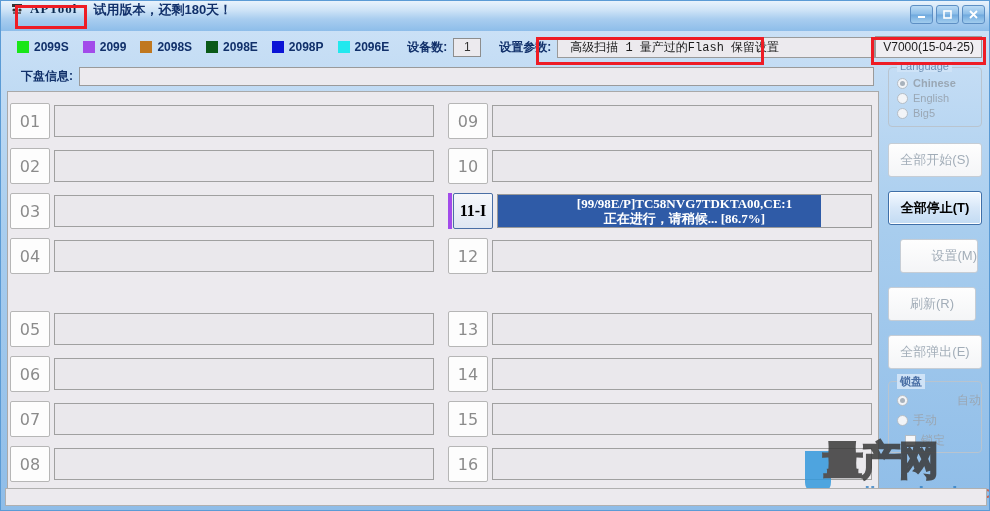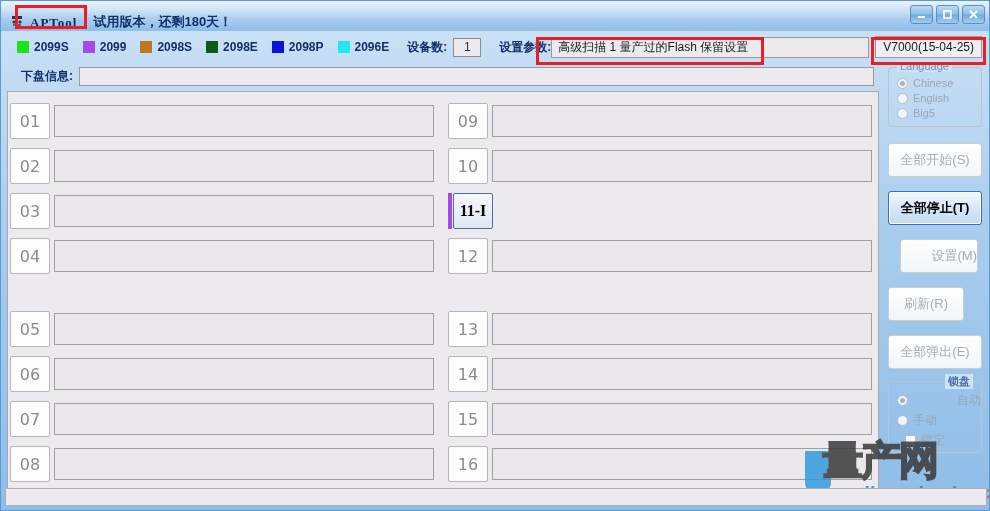--- a/index.html
+++ b/index.html
@@ -14,21 +14,21 @@
     width: 990px; height: 511px;
     background: linear-gradient(to bottom, #cfe3f7 0%, #a8cdee 45%, #8fbde8 100%);
     border: 1px solid #5b9bd5;
     overflow: hidden;
   }
 
   
   #titlebar {
     position: absolute; left: 0; top: 0; width: 990px; height: 30px;
     background: linear-gradient(to bottom, #e9f3fc 0%, #cfe4f7 30%, #a9cdef 60%, #8dbde9 100%);
-    display: flex; align-items: flex-end;
+    display: flex; align-items: flex-start;
   }
   .tb-icon {
     width: 18px; height: 18px; margin-left: 7px; margin-right: 4px;
     display: flex; align-items: center; justify-content: center;
   }
   .tb-title {
     font-weight: bold; font-size: 13px; color: #0b2a50;
     font-family: "Liberation Serif", "DejaVu Serif", serif;
     letter-spacing: 1px;
   }
@@ -53,23 +53,23 @@
   .sw { width: 12px; height: 12px; margin-right: 5px; border: 0; }
   .legend-label { font-size: 12px; color: #11306a; font-weight: bold; }
 
   .field-label { font-size: 12px; color: #11306a; font-weight: bold; margin-left: 18px; }
   .devcount {
     margin-left: 6px; width: 28px; height: 19px; background: #eceaee;
     border: 1px solid #8d8d8d; font-size: 12px; color: #333;
     display: flex; align-items: center; justify-content: center;
   }
   .paramfield {
-    height: 21px; width: 318px; background: #eceaee;
+    margin-left: 6px; height: 21px; width: 318px; background: #eceaee;
     border: 1px solid #9a9a9a; font-size: 12px; color: #1b1b1b;
-    display: flex; align-items: center; padding-left: 6px;
+    display: flex; align-items: center; padding-left: 12px; font-family: Liberation Mono, monospace;
   }
   .verbox {
     position: absolute; right: 9px; top: 4px;
     height: 22px; padding: 0 7px; background: #f0eef2;
     border: 1px solid #9a9a9a; font-size: 12px; color: #1b1b1b;
     display: flex; align-items: center;
   }
 
   
   #diskrow {
@@ -327,20 +327,27 @@
           <div class="slot-num">09</div>
           <div class="slot-field"></div>
         </div>
         <div class="slot" style="top: 55px;">
           <div class="slot-num">10</div>
           <div class="slot-field"></div>
         </div>
         <div class="slot active" style="top: 100px;">
           <span class="edge" style="background: rgb(162, 75, 234);"></span>
           <div class="slot-num">11-I</div>
+          <div class="progwrap">
+            <div class="progfill" style="width: 86.7%; background: rgb(47, 91, 167);"></div>
+            <div class="progtext">
+              <div>[99/98E/P]TC58NVG7TDKTA00,CE:1</div>
+              <div>正在进行，请稍候... [86.7%]</div>
+            </div>
+          </div>
         </div>
         <div class="slot" style="top: 145px;">
           <div class="slot-num">12</div>
           <div class="slot-field"></div>
         </div>
         <div class="slot" style="top: 218px;">
           <div class="slot-num">13</div>
           <div class="slot-field"></div>
         </div>
         <div class="slot" style="top: 263px;">
@@ -355,21 +362,21 @@
           <div class="slot-num">16</div>
           <div class="slot-field"></div>
         </div>
       </div>
   </div>
 
   <div id="sidebar">
 
     <div class="group" style="position:absolute; left:0; top:4px; width:94px; height:60px;">
       <span class="gtitle">Language</span>
-      <div class="radio-row" style="margin-top:9px;">
+      <div class="radio-row" style="margin-top:9px;font-weight:bold;">
         <span class="radio on"></span>
         <span class="rlabel">Chinese</span>
       </div>
       <div class="radio-row">
         <span class="radio"></span>
         <span class="rlabel">English</span>
       </div>
       <div class="radio-row">
         <span class="radio"></span>
         <span class="rlabel">Big5</span>
@@ -381,30 +388,30 @@
     </div>
 
     <div class="sbtn primary" style="position:absolute; left:0; top:128px; width:94px;">
       <span>全部停止(T)</span>
     </div>
 
     <div class="sbtn" style="position:absolute; left:12px; top:176px; width:78px;justify-content:flex-end;">
       <span>设置(M)</span>
     </div>
 
-    <div class="sbtn" style="position:absolute; left:0; top:224px; width:76px;">
+    <div class="sbtn" style="position:absolute; left:0; top:224px; width:88px;">
       <span>刷新(R)</span>
     </div>
 
     <div class="sbtn" style="position:absolute; left:0; top:272px; width:94px;">
       <span>全部弹出(E)</span>
     </div>
 
     <div class="group" style="position:absolute; left:0; top:318px; width:94px; height:72px;">
-      <span class="gtitle" style="color:#4a6fa5; font-weight:bold;margin-left:48px;">锁盘</span>
+      <span class="gtitle" style="color:#4a6fa5; font-weight:bold;">锁盘</span>
       <div class="radio-row" style="margin-top:10px;justify-content:space-between;">
         <span class="radio on"></span>
         <span class="rlabel cn">自动</span>
       </div>
       <div class="radio-row">
         <span class="radio"></span>
         <span class="rlabel cn">手动</span>
       </div>
       <div class="radio-row" style="margin-left:16px;">
         <span class="chk"></span>

